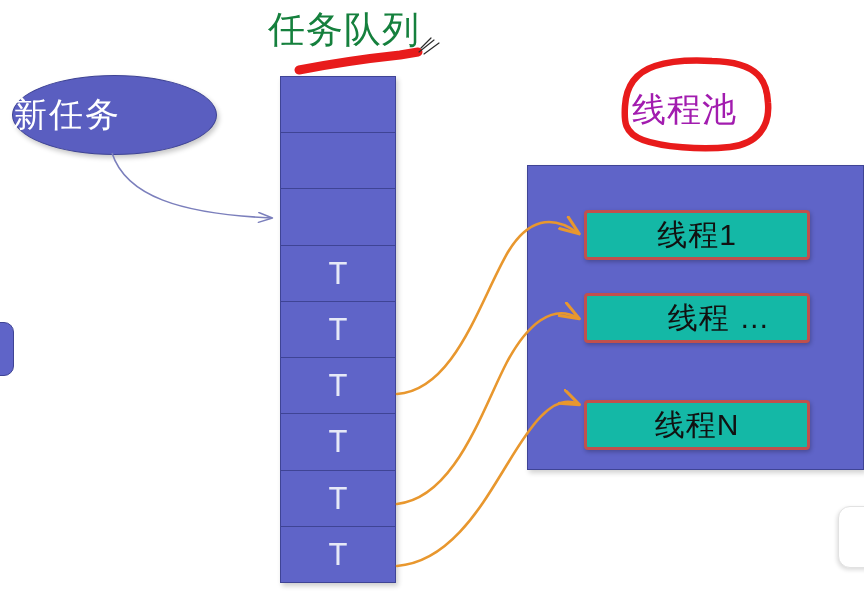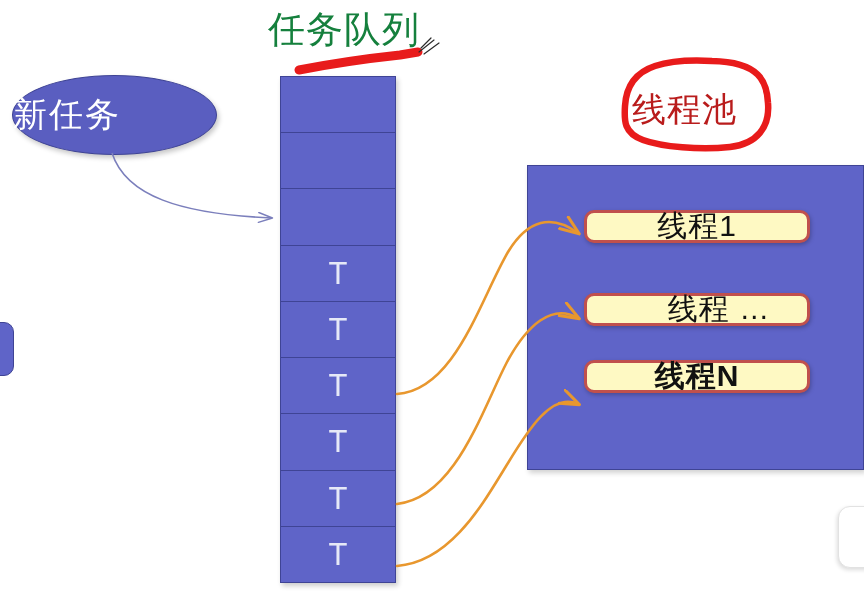--- a/index.html
+++ b/index.html
@@ -96,46 +96,46 @@
     height: 305px;
     background: #5f64c8;
     border: 1.5px solid #3f4495;
     box-sizing: border-box;
     box-shadow: 2px 3px 5px rgba(0,0,0,0.18);
   }
   .thread-box {
     position: absolute;
     left: 584px;
     width: 226px;
-    height: 33px;
-    background: #fef9c3;
+    height: 50px;
+    background: #14b8a6;
     border: 3px solid #c0504d;
-    border-radius: 10px;
+    border-radius: 4px;
     box-sizing: border-box;
     display: flex;
     align-items: center;
     justify-content: center;
     box-shadow: 1px 2px 4px rgba(0,0,0,0.25);
   }
   .thread-box .thread-label {
     color: #111111;
     font-size: 30px;
     letter-spacing: 1px;
     white-space: nowrap;
   }
   #thread-box-1 { top: 210px; }
   #thread-box-2 { top: 293px; padding-left: 44px; }
-  #thread-box-3 { top: 360px; font-weight: bold; }
+  #thread-box-3 { top: 400px; }
   
   #pool-annotation-label {
     position: absolute;
     left: 632px;
     top: 87px;
     font-size: 34px;
-    color: #b91c1c;
+    color: #a21caf;
     letter-spacing: 1px;
     white-space: nowrap;
   }
   
   #stray-left-shape {
     position: absolute;
     left: -22px;
     top: 322px;
     width: 36px;
     height: 54px;

